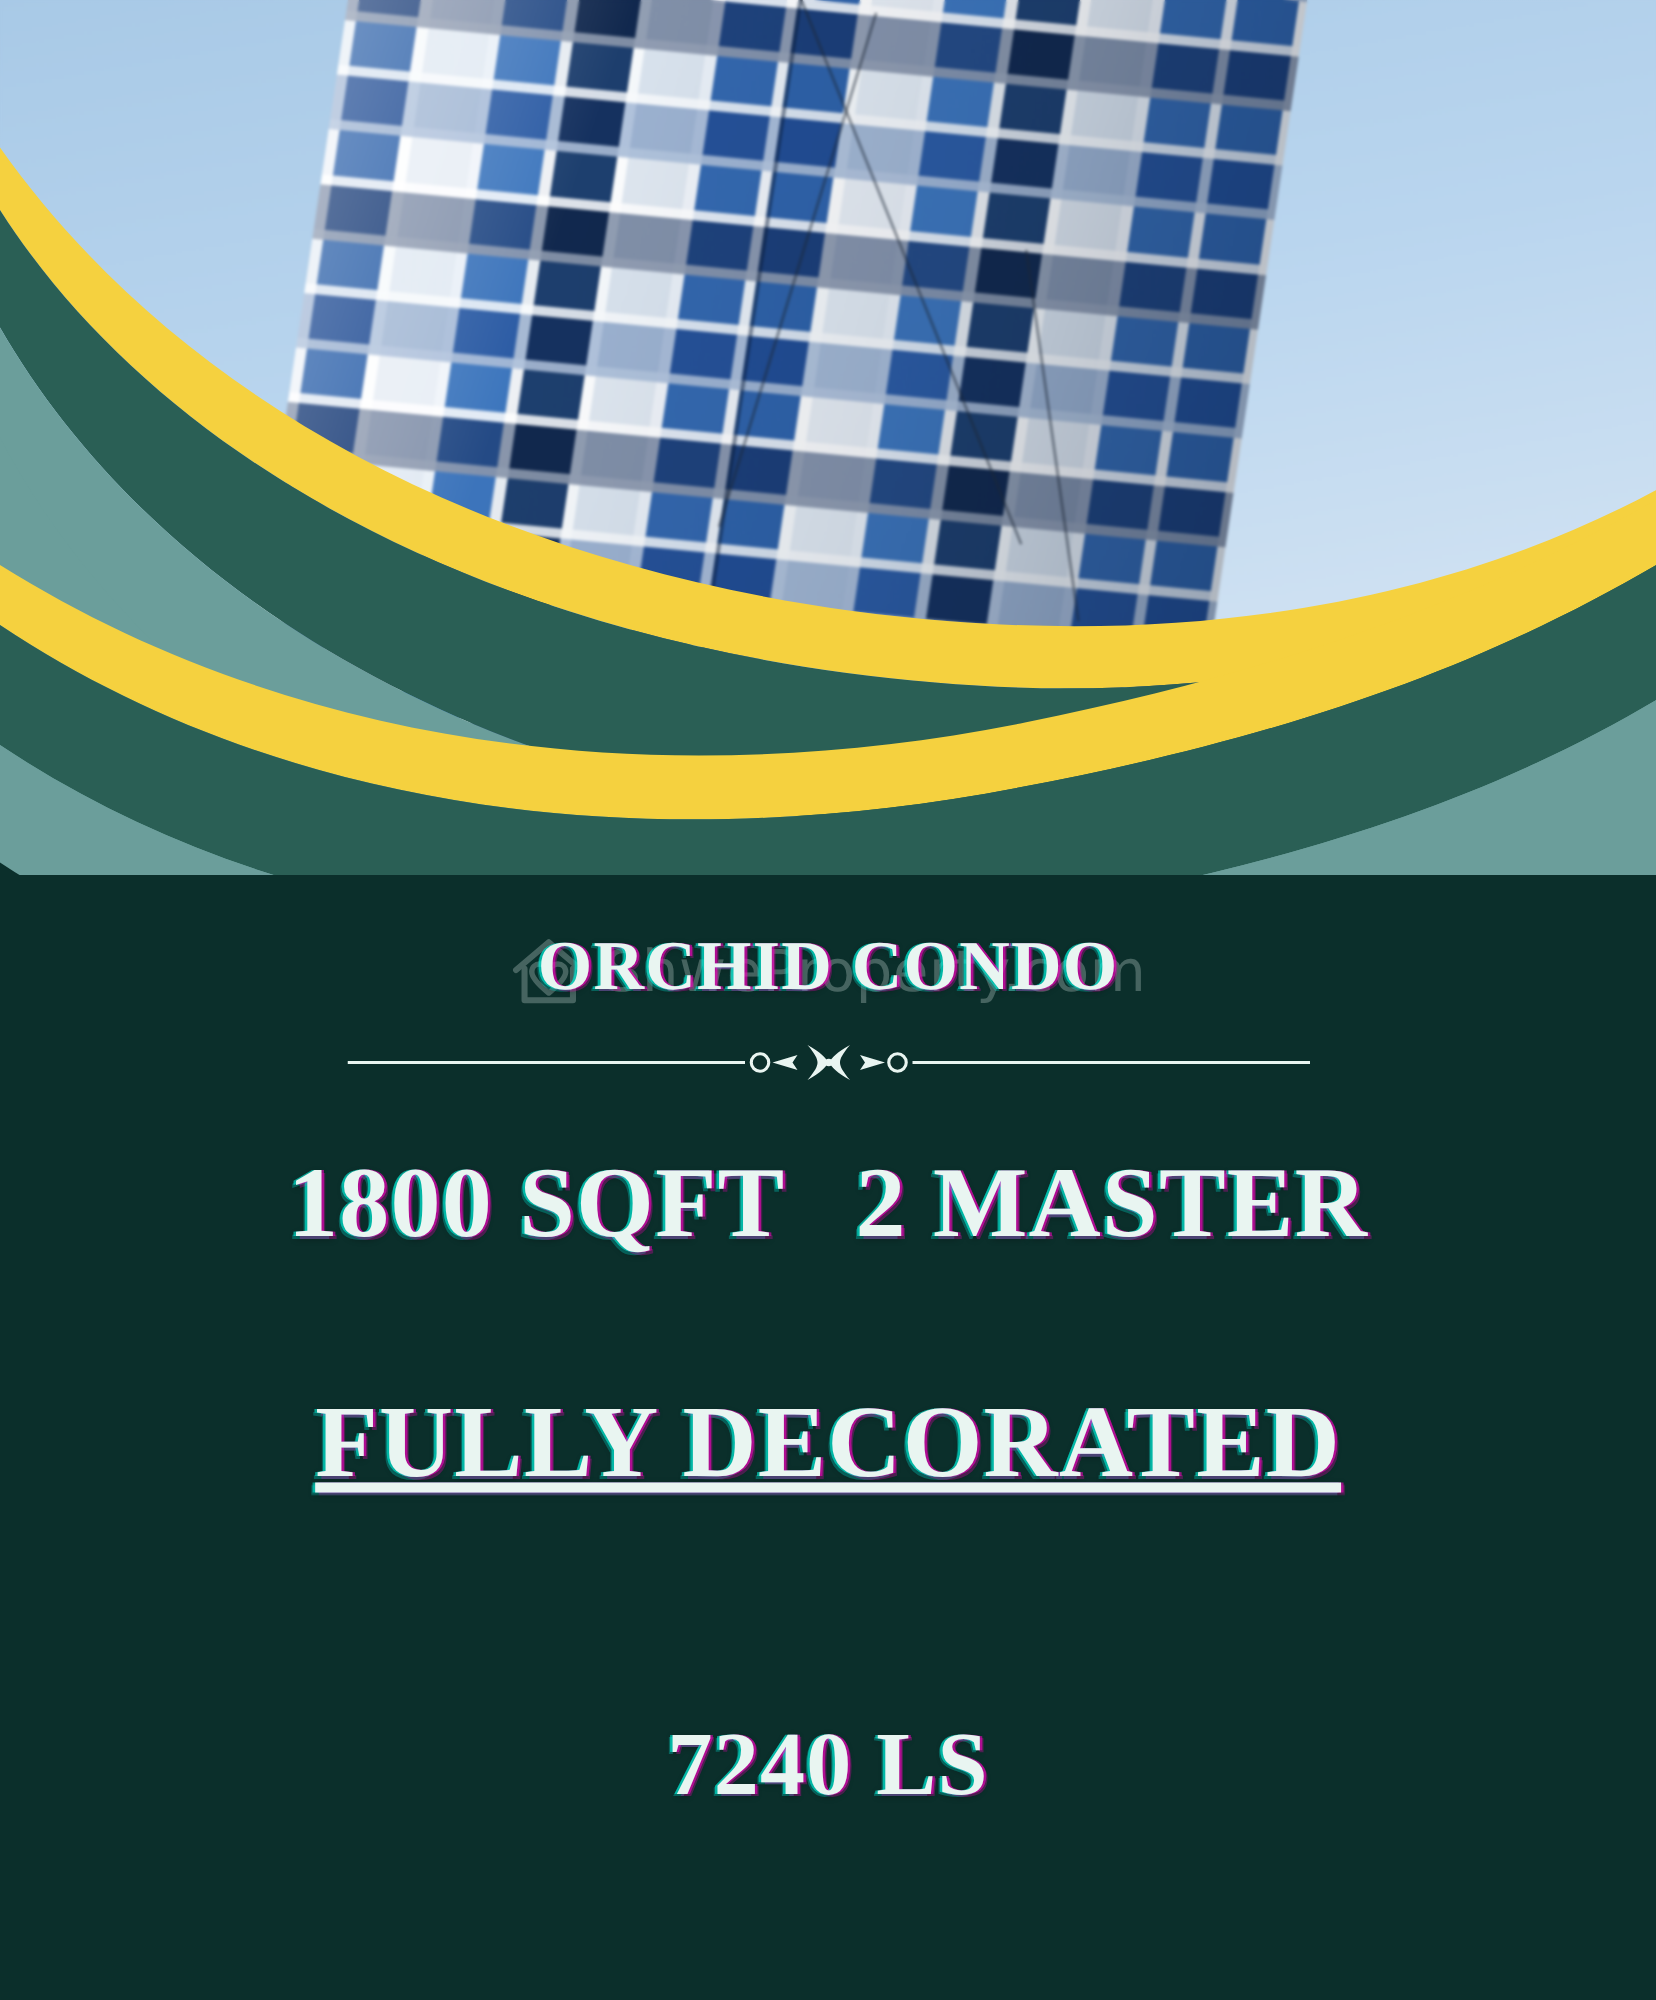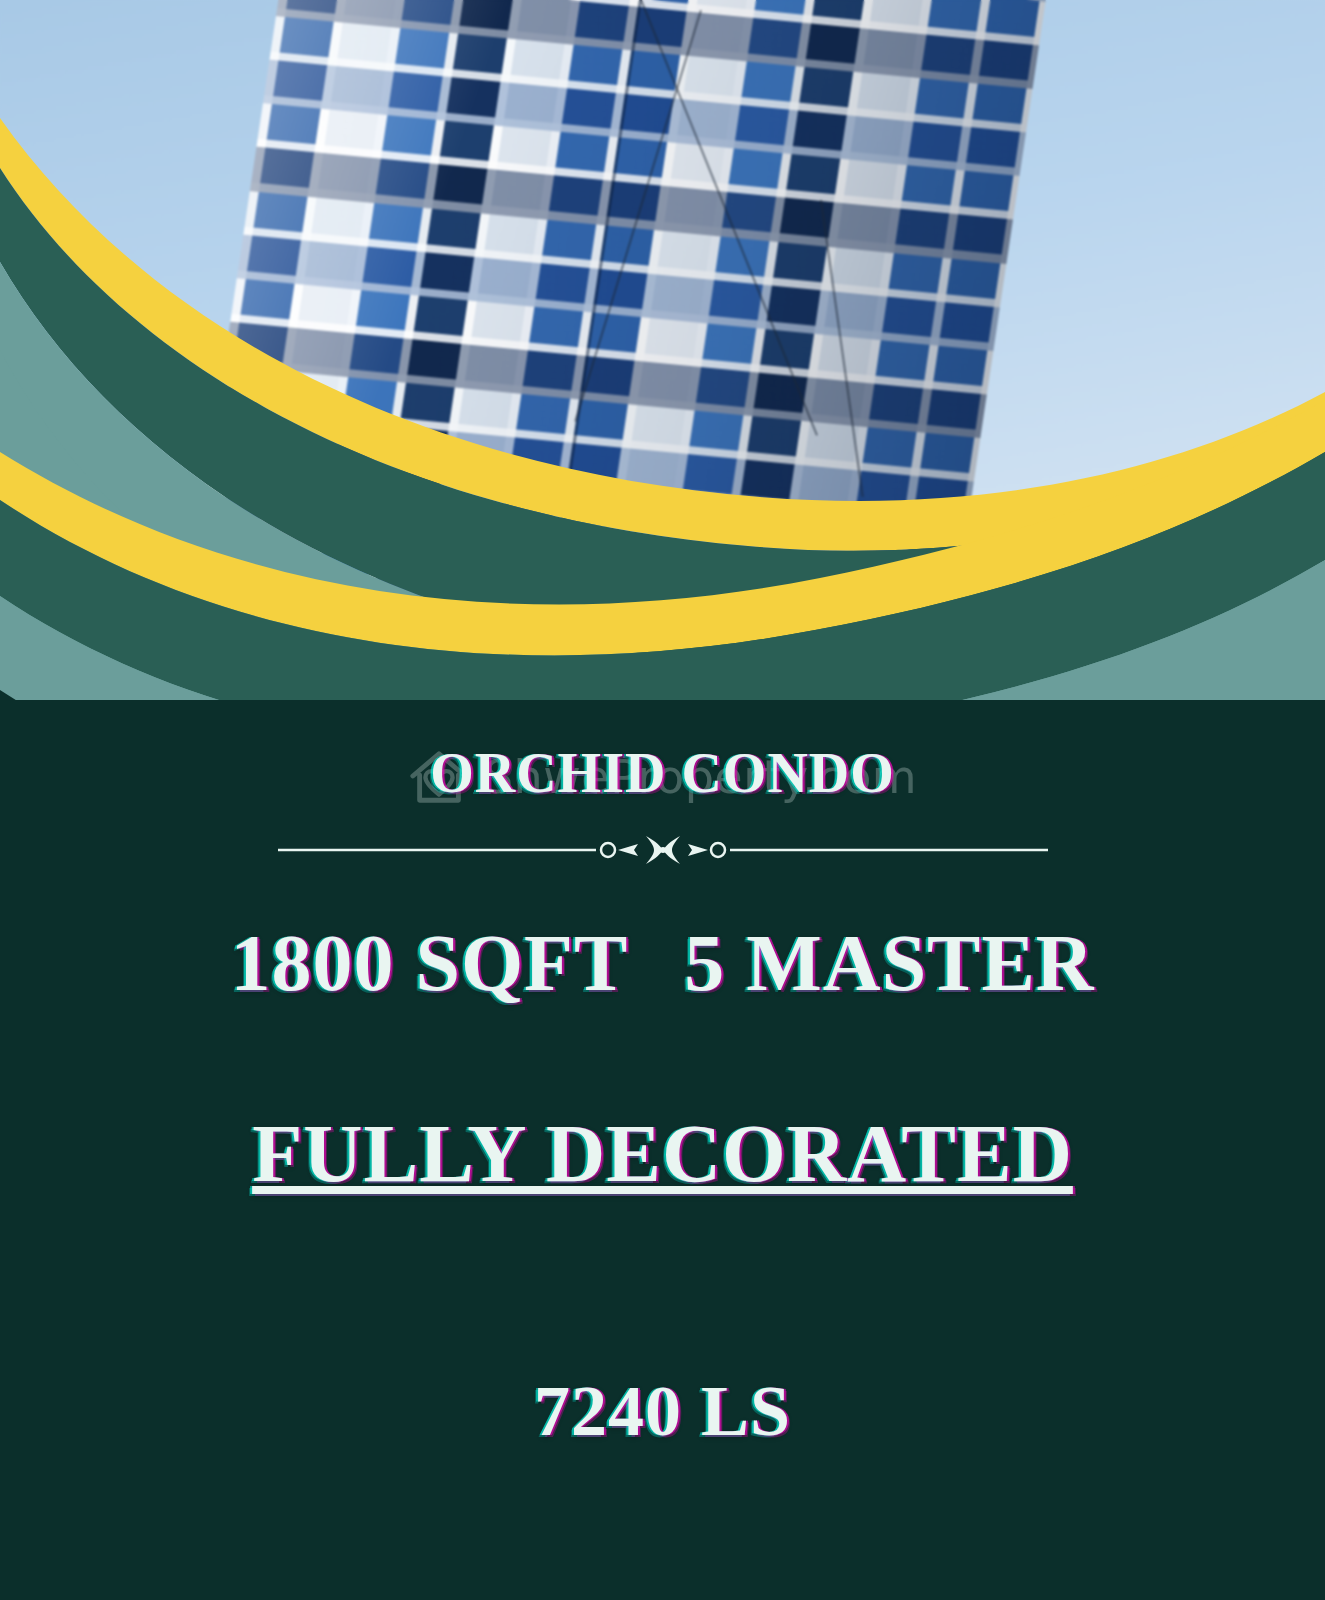--- a/index.html
+++ b/index.html
@@ -261,21 +261,21 @@
         <path d="M368 3 C379 9 382 13 385 17 C382 21 379 25 368 31
                  C374 24 376 20 376 17 C376 14 374 10 368 3 Z" fill="#e9f5f1"></path>
         <path d="M402 3 C391 9 388 13 385 17 C388 21 391 25 402 31
                  C396 24 394 20 394 17 C394 14 396 10 402 3 Z" fill="#e9f5f1"></path>
         <circle cx="385" cy="17" r="3" fill="#e9f5f1"></circle>
       </svg>
     </div>
 
     <div class="row-features">
       <div class="ca feat">1800 SQFT</div>
-      <div class="ca feat">5 MASTER</div>
+      <div class="ca feat">2 MASTER</div>
     </div>
 
     <div class="row-single">
       <div class="ca decor">FULLY DECORATED</div>
     </div>
 
     <div class="row-price">
       <div class="ca price">7240 LS</div>
     </div>
 

